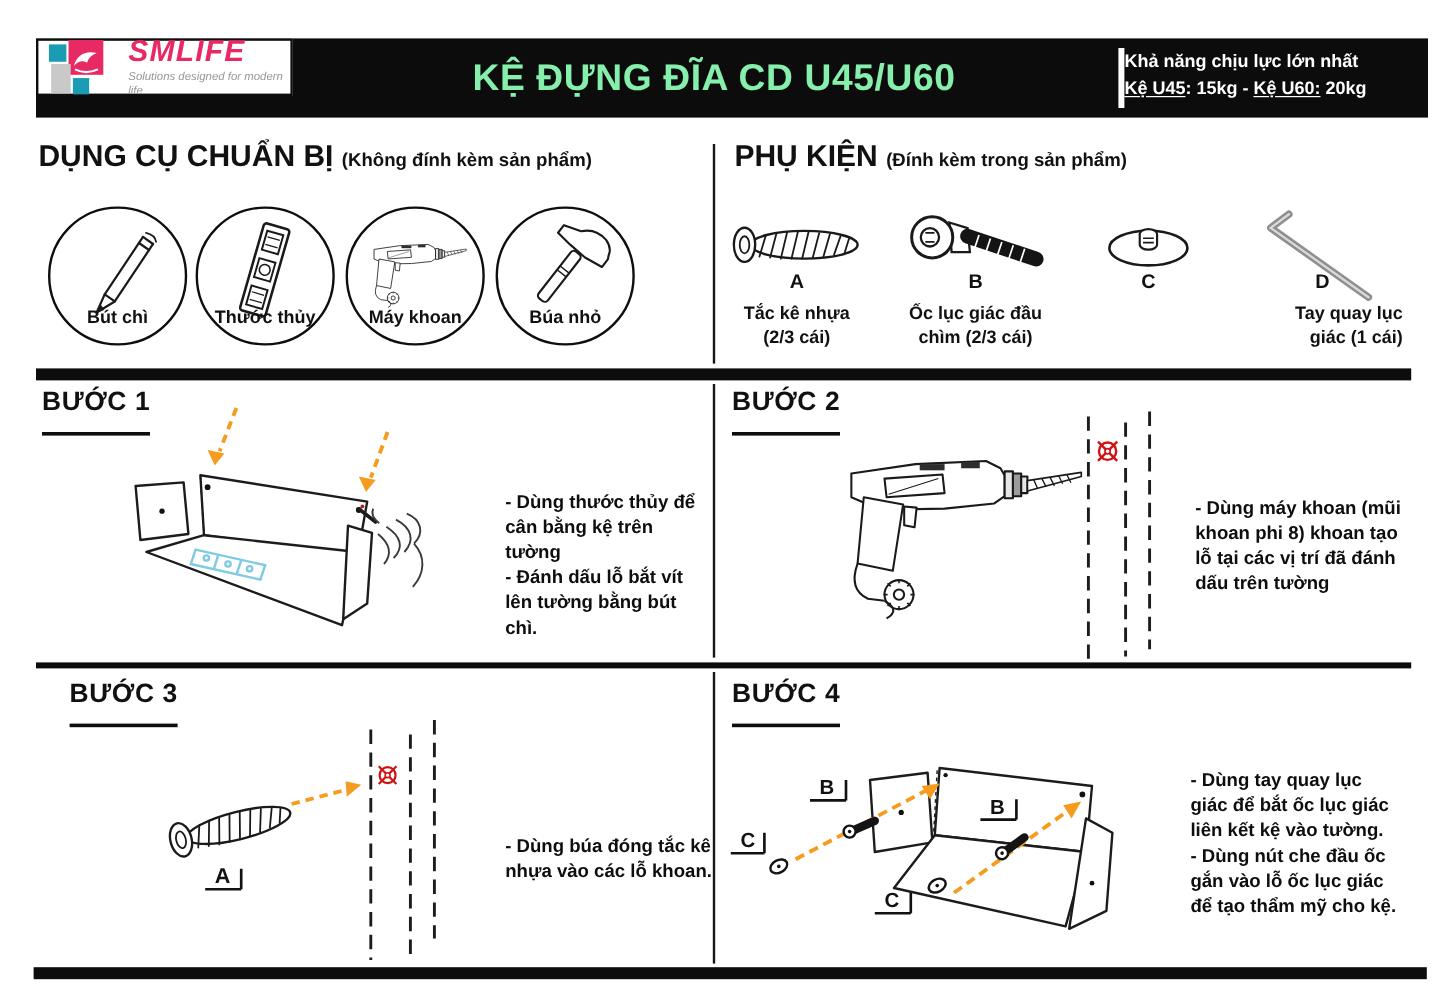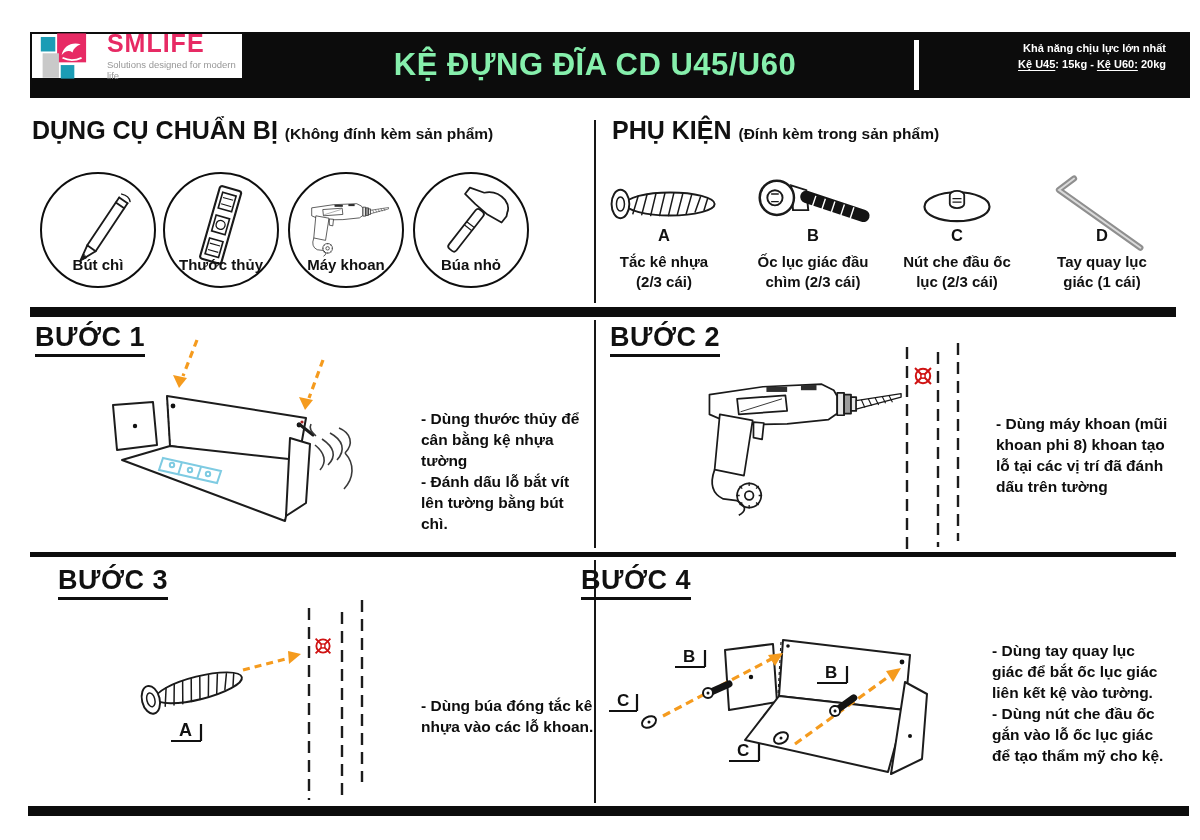--- a/index.html
+++ b/index.html
@@ -4,27 +4,27 @@
 <style>
   * { margin:0; padding:0; box-sizing:border-box; }
   html,body { width:1200px; height:840px; background:#ffffff;
     font-family:"Liberation Sans", sans-serif; color:#111; }
   #page { position:relative; width:1200px; height:840px; overflow:hidden; background:#fff; }
   .abs { position:absolute; }
 
   
   .header-band { left:30px; top:32px; width:1160px; height:66px; background:#0c0c0c; }
   .logo-box { left:0; top:0; width:214px; height:48px; background:#fff;
-    border:2px solid #0d0d0d; display:flex; align-items:center; gap:19px; padding-left:7px; }
+    border:2px solid #0d0d0d; display:flex; align-items:center; gap:19px; padding-left:7px;font-style:italic; }
   .brand { font-size:25px; font-weight:bold; color:#e72a64; letter-spacing:1px; line-height:1; }
   .tagline { font-size:9.5px; color:#979797; margin-top:3px; }
   .header-title { left:215px; top:0; width:700px; height:66px; line-height:66px;
     text-align:center; color:#86efac; font-size:31px; font-weight:bold; letter-spacing:.5px; }
-  .capacity { right:24px; top:8px; width:252px; height:50px; border-left:5px solid #fff;
-    color:#fff; font-size:11px; font-weight:bold; text-align:right; line-height:1.45; padding-top:1px; }
+  .capacity { right:6px; top:8px; width:252px; height:50px; border-left:5px solid #fff;
+    color:#fff; font-size:15px; font-weight:bold; text-align:left; line-height:1.45; padding-top:1px; }
   .u { text-decoration:underline; text-underline-offset:2px; }
 
   
   .sec-head { display:flex; align-items:baseline; gap:7px; white-space:nowrap; }
   .sec-title { font-size:25px; font-weight:bold; }
   .sec-sub { font-size:15.5px; font-weight:bold; }
 
   
   .tool-circle { width:116px; height:116px; border:2.5px solid #0e0e0e; border-radius:50%; background:#fff; }
   .tool-label { position:absolute; left:0; bottom:13px; width:100%; text-align:center;
@@ -33,22 +33,22 @@
   
   .acc-letter { position:absolute; top:226px; text-align:center; font-size:16.5px; font-weight:bold; }
   .acc-label { position:absolute; top:252px; text-align:center; font-size:15px; font-weight:bold;
     line-height:1.32; white-space:pre-line; }
 
   
   .hbar { background:#0d0d0d; }
   .vbar { width:2px; background:#161616; }
 
   
-  .step-title { font-size:27px; font-weight:bold; letter-spacing:.5px;
-    border-bottom:3px solid #0e0e0e; padding-bottom:1px; }
+  .step-title { font-size:22px; font-weight:bold; letter-spacing:.5px;
+    border-bottom:3px solid #0e0e0e; padding-bottom:12px; }
   .step-text { font-size:15.5px; font-weight:bold; line-height:1.36; white-space:pre-line; color:#0e0e0e; }
 
   svg { display:block; }
 </style>
 </head>
 <body>
 
 <svg width="0" height="0" style="position:absolute" aria-hidden="true">
   <defs>
     <symbol id="sym-drill" viewBox="0 0 260 190">
@@ -221,23 +221,21 @@
 
   <div class="abs acc-letter" style="left:597px; width:134px;">A</div>
   <div class="abs acc-letter" style="left:746px; width:134px;">B</div>
   <div class="abs acc-letter" style="left:890px; width:134px;">C</div>
   <div class="abs acc-letter" style="left:1035px; width:134px;">D</div>
 
   <div class="abs acc-label" style="left:597px; width:134px;">Tắc kê nhựa
 (2/3 cái)</div>
   <div class="abs acc-label" style="left:746px; width:134px;">Ốc lục giác đầu
 chìm (2/3 cái)</div>
-  <div class="abs acc-label" style="left:890px; width:134px;">Nút che đầu ốc
-lục (2/3 cái)</div>
-  <div class="abs acc-label" style="left:1035px; width:134px;">Tay quay lục
+  <div class="abs acc-label" style="left:1035px; width:134px;text-align:right;">Tay quay lục
 giác (1 cái)</div>
 
   <div class="abs hbar" style="left:30px; top:307px; width:1146px; height:10px;"></div>
   <div class="abs hbar" style="left:30px; top:552px; width:1146px; height:5px;"></div>
   <div class="abs hbar" style="left:28px; top:806px; width:1161px; height:10px;"></div>
   <div class="abs vbar" style="left:594px; top:120px; height:183px;"></div>
   <div class="abs vbar" style="left:594px; top:320px; height:228px;"></div>
   <div class="abs vbar" style="left:594px; top:560px; height:243px;"></div>
 
   <div class="abs step-title" style="left:35px; top:322px;">BƯỚC 1</div>
@@ -270,21 +268,21 @@
     <g stroke="#3a3a3a" stroke-width="1.6" fill="none">
       <path d="M244,92 C256,97 259,108 250,117"></path>
       <path d="M235,97 C248,104 251,114 242,124"></path>
       <path d="M227,103 C239,111 242,120 233,129"></path>
       <path d="M220,109 C230,117 232,126 225,134"></path>
       <path d="M250,117 C260,128 259,142 249,153"></path>
       <path d="M221,100 C216,96 214,92 216,88"></path>
     </g>
   </svg>
   <div class="abs step-text" style="left:421px; top:408px; width:172px;">- Dùng thước thủy để
-cân bằng kệ nhựa tường
+cân bằng kệ trên tường
 - Đánh dấu lỗ bắt vít
 lên tường bằng bút chì.</div>
 
   <div class="abs step-title" style="left:610px; top:322px;">BƯỚC 2</div>
   <svg class="abs" style="left:680px; top:335px;" width="300" height="215" viewBox="0 0 300 215">
     <use href="#sym-drill" x="5" y="25" width="225" height="164"></use>
     <g stroke="#1c1c1c" stroke-width="2.4" stroke-dasharray="12 7" fill="none">
       <path d="M227,12 V217"></path>
       <path d="M258,17 V212"></path>
       <path d="M278,8 V206"></path>
@@ -308,21 +306,21 @@
     <g stroke="#1c1c1c" stroke-width="2.4" stroke-dasharray="12 7" fill="none">
       <path d="M214,18 V210"></path>
       <path d="M247,22 V206"></path>
       <path d="M267,10 V192"></path>
     </g>
     <use href="#sym-target" x="216" y="44" width="24" height="24"></use>
   </svg>
   <div class="abs step-text" style="left:421px; top:695px; width:180px;">- Dùng búa đóng tắc kê
 nhựa vào các lỗ khoan.</div>
 
-  <div class="abs step-title" style="left:581px; top:565px;text-align:center;">BƯỚC 4</div>
+  <div class="abs step-title" style="left:610px; top:565px;text-align:center;">BƯỚC 4</div>
   <svg class="abs" style="left:605px; top:592px;" width="385" height="215" viewBox="0 0 385 215">
     <g stroke="#1c1c1c" stroke-width="2" fill="#fff" stroke-linejoin="round">
       <polygon points="120,58 168,52 172,110 124,118"></polygon>
       <polygon points="178,48 305,63 300,118 174,104"></polygon>
       <polygon points="174,104 300,118 283,180 140,148"></polygon>
       <polygon points="300,90 322,102 317,167 286,182"></polygon>
     </g>
     <path d="M176,50 L173,103" stroke="#1c1c1c" stroke-width="1.2" stroke-dasharray="3 3" fill="none"></path>
     <circle cx="146" cy="85" r="2.2" fill="#111"></circle>
     <circle cx="183" cy="54" r="1.8" fill="#111"></circle>

